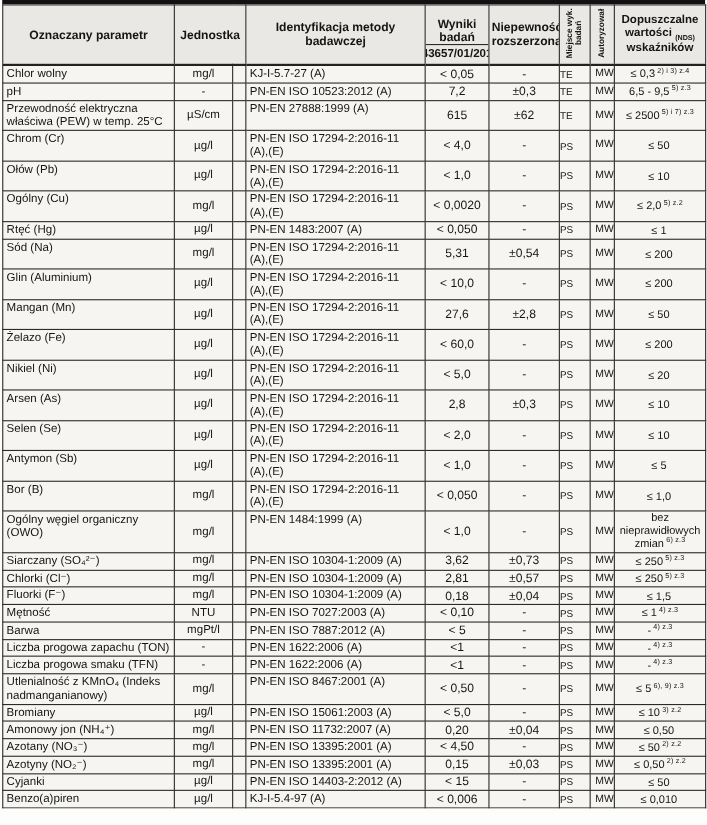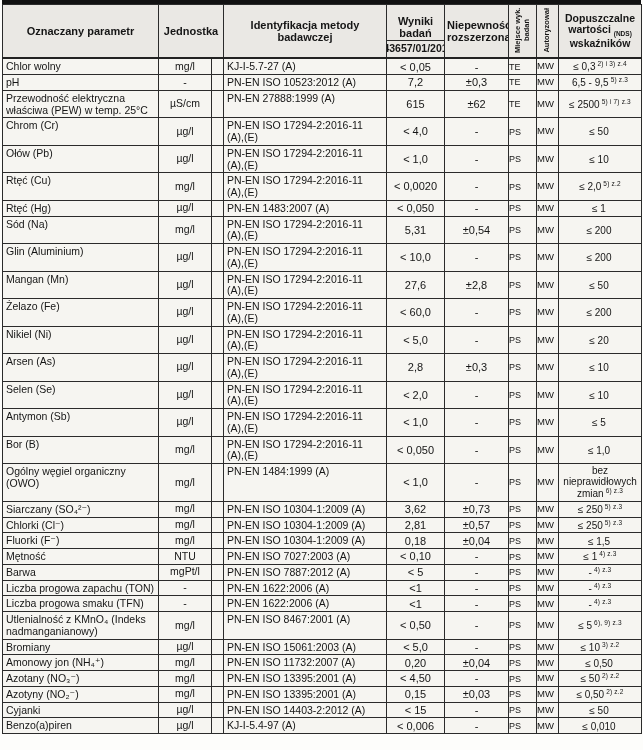--- a/index.html
+++ b/index.html
@@ -72,21 +72,21 @@
   }
   th.limit-head{font-size:10.5px;}
   .nds{font-size:6.5px;font-weight:bold;vertical-align:sub;}
   td.c-param{text-align:left;vertical-align:top;padding-top:2px;}
   td.c-unit{text-align:center;margin-top:25px;}
   td.c-gap{padding:0;}
   td.c-method{text-align:left;vertical-align:top;padding-top:2px;}
   td.c-result{text-align:center;font-size:11px;}
   td.c-unc{text-align:center;font-size:11px;}
   td.c-place{font-size:9px;padding:1px 0;}
-  td.c-auth{text-align:left;font-size:9.5px;padding:1px 0;}
+  td.c-auth{text-align:right;font-size:9.5px;padding:1px 0;}
   td.c-limit{text-align:center;font-size:10px;}
   td.c-limit sup{font-size:6.5px;margin-left:2px;letter-spacing:0.2px;}
   tbody tr{background:transparent;}
 </style>
 </head>
 <body>
 
 <div class="scan">
   <table>
     <colgroup>
@@ -206,21 +206,21 @@
     <td class="c-unc">-</td>
     <td class="c-place">PS</td>
     <td class="c-auth">MW</td>
     <td class="c-limit">
       <span>≤ 10</span><sup></sup>
     </td>
   </tr>
 
 
   <tr>
-    <td class="c-param">Rtęć (Cu)</td>
+    <td class="c-param">Ogólny (Cu)</td>
     <td class="c-unit">mg/l</td>
     <td class="c-gap"></td>
     <td class="c-method">
       <div>PN-EN ISO 17294-2:2016-11</div>
       <div>(A),(E)</div>
     </td>
     <td class="c-result">&lt; 0,0020</td>
     <td class="c-unc">-</td>
     <td class="c-place">PS</td>
     <td class="c-auth">MW</td>

